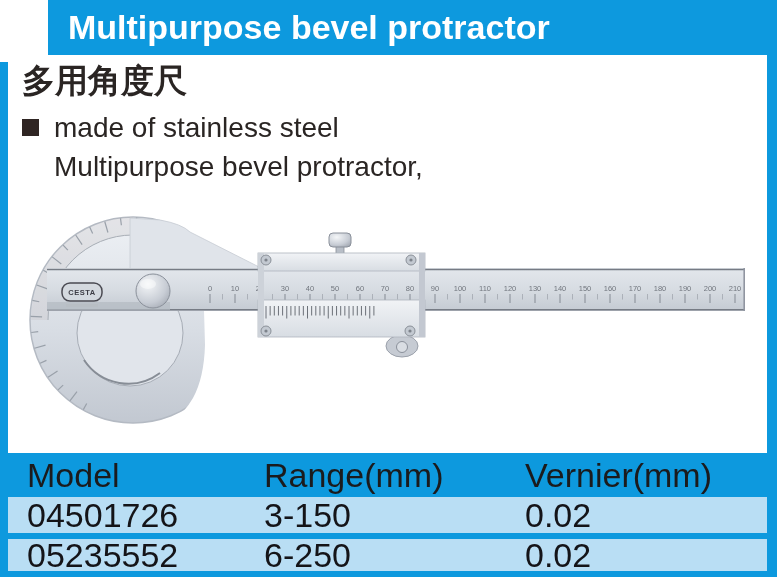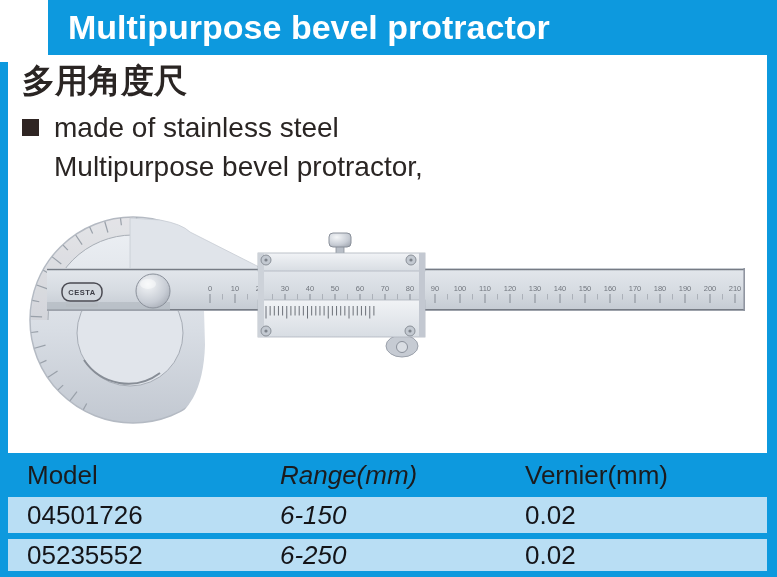--- a/index.html
+++ b/index.html
@@ -45,26 +45,26 @@
 
   
   .band{left:0;width:777px;background:#0d99de;}
   .band.header{top:453px;height:44px;}
   .band.divider{top:533px;height:6px;}
   .band.bottom{top:571px;height:6px;}
   .rowbg{left:8px;width:759px;background:#b9def4;}
   .rowbg.r1{top:497px;height:36px;}
   .rowbg.r2{top:539px;height:32px;}
 
-  .cell{position:absolute;white-space:nowrap;font-size:26px;}
+  .cell{position:absolute;white-space:nowrap;font-size:34px;}
   .hdr .cell{color:#1b1b1d;top:453px;height:44px;line-height:44px;}
   .row1 .cell{color:#141418;top:497px;height:36px;line-height:36px;}
   .row2 .cell{color:#141418;top:539px;height:32px;line-height:32px;}
   .col-model  {left:27px;}
-  .col-range  {left:280px;font-style:italic;}
+  .col-range  {left:264px;}
   .col-vernier{left:525px;}
 </style>
 </head>
 <body>
 
 <div class="abs titlebar">
   <span class="label">Multipurpose bevel protractor</span>
 </div>
 
 <div class="abs border-left"></div>
@@ -288,21 +288,21 @@
   <div class="abs rowbg r2"></div>
   <div class="abs band bottom"></div>
 
   <div class="hdr">
     <span class="cell col-model">Model</span>
     <span class="cell col-range">Range(mm)</span>
     <span class="cell col-vernier">Vernier(mm)</span>
   </div>
   <div class="row1">
     <span class="cell col-model">04501726</span>
-    <span class="cell col-range">6-150</span>
+    <span class="cell col-range">3-150</span>
     <span class="cell col-vernier">0.02</span>
   </div>
   <div class="row2">
     <span class="cell col-model">05235552</span>
     <span class="cell col-range">6-250</span>
     <span class="cell col-vernier">0.02</span>
   </div>
 </div>
 
 </body></html>

